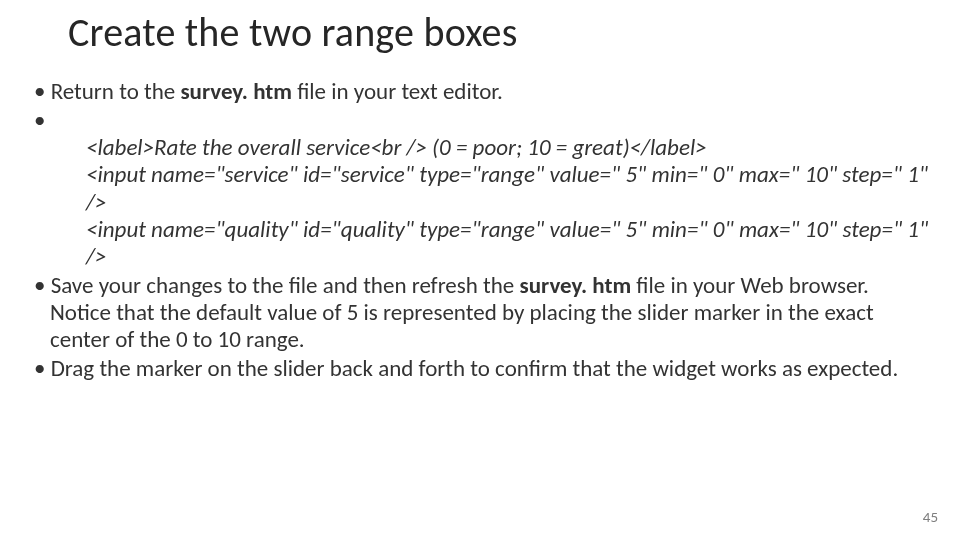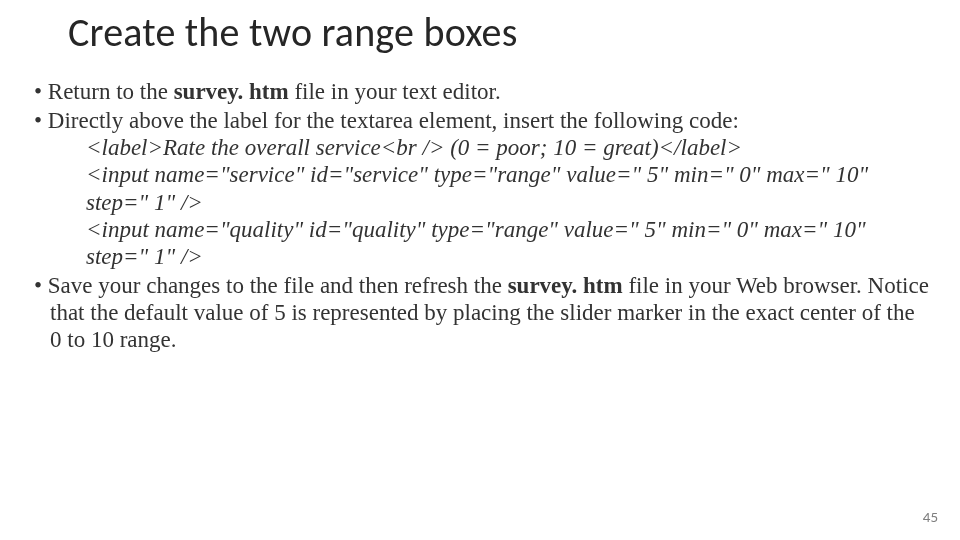--- a/index.html
+++ b/index.html
@@ -34,21 +34,20 @@
     left: 30px;
     right: 30px;
     font-size: 23px;
     line-height: 1.18;
     color: #333333;
   }
   .body ul {
     list-style: none;
     margin: 0;
     padding: 0;
-    font-family: Liberation Serif, serif;
   }
   .body > ul > li {
     margin: 0 0 2px 0;
     padding-left: 20px;
     text-indent: -16px;
   }
   .body > ul > li::before {
     content: "• ";
     display: inline;
   }
@@ -73,26 +72,28 @@
 <div class="slide">
 
   <div class="title">Create the two range boxes</div>
 
   <div class="body">
     <ul>
       <li>
         <span>Return to the </span><span class="bold">survey. htm</span><span> file in your text editor.</span>
       </li>
       <li>
-        <span>Directly above the label for the textarea element, insert the following code:</span>
         <span class="code-block">&lt;label&gt;Rate the overall service&lt;br /&gt; (0 = poor; 10 = great)&lt;/label&gt;</span>
         <span class="code-block">&lt;input name="service" id="service" type="range" value=" 5" min=" 0" max=" 10" step=" 1" /&gt;</span>
         <span class="code-block">&lt;input name="quality" id="quality" type="range" value=" 5" min=" 0" max=" 10" step=" 1" /&gt;</span>
       </li>
       <li>
         <span>Save your changes to the file and then refresh the </span><span class="bold">survey. htm</span><span> file in your Web browser. Notice that the default value of 5 is represented by placing the slider marker in the exact center of the 0 to 10 range.</span>
+      </li>
+      <li>
+        <span>Drag the marker on the slider back and forth to confirm that the widget works as expected.</span>
       </li>
     </ul>
   </div>
 
   <div class="page-num">45</div>
 
 </div>
 
 </body></html>

